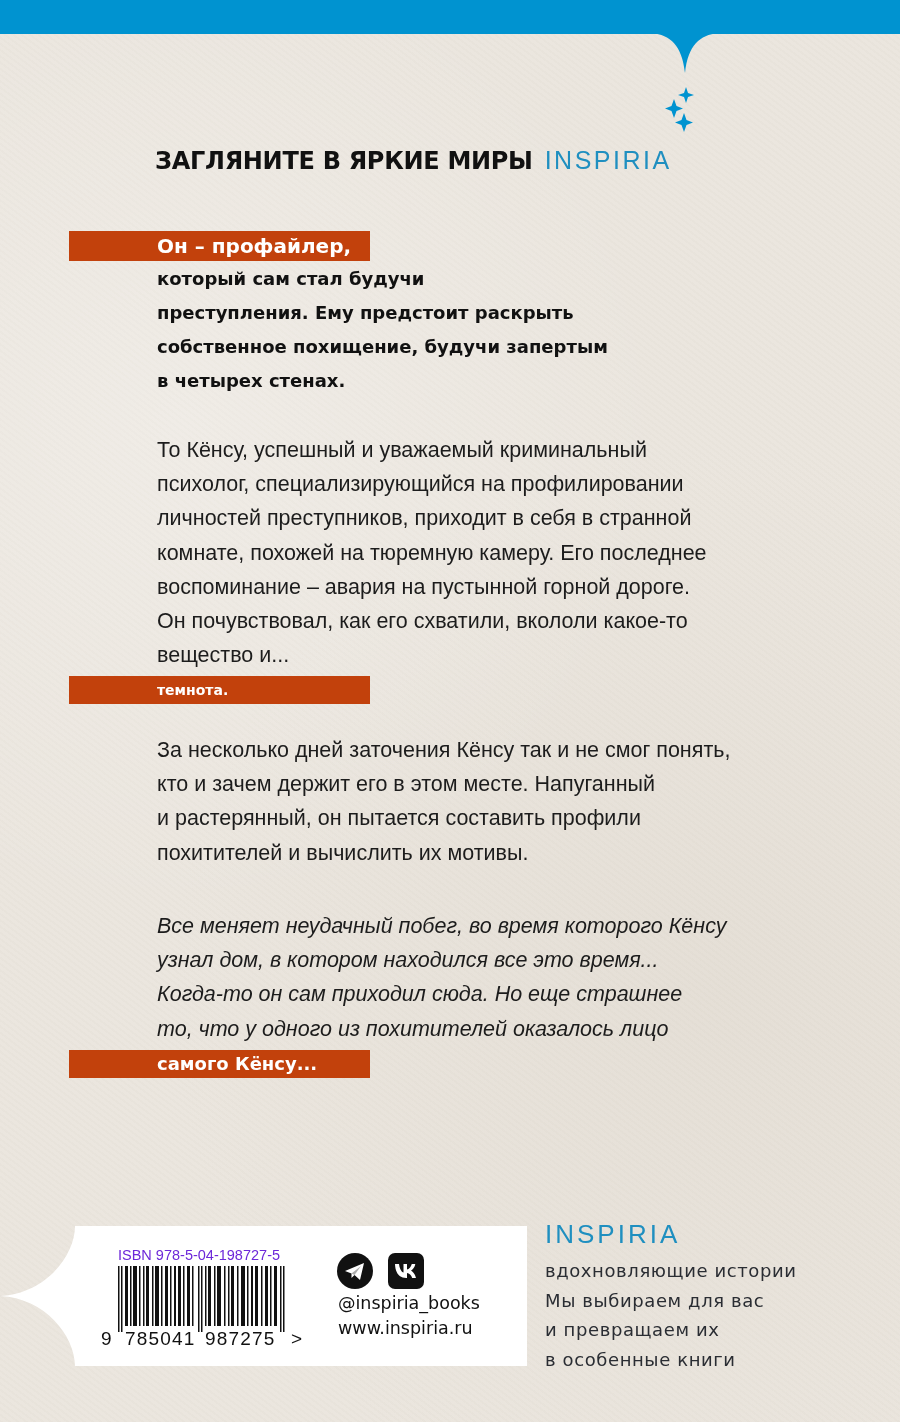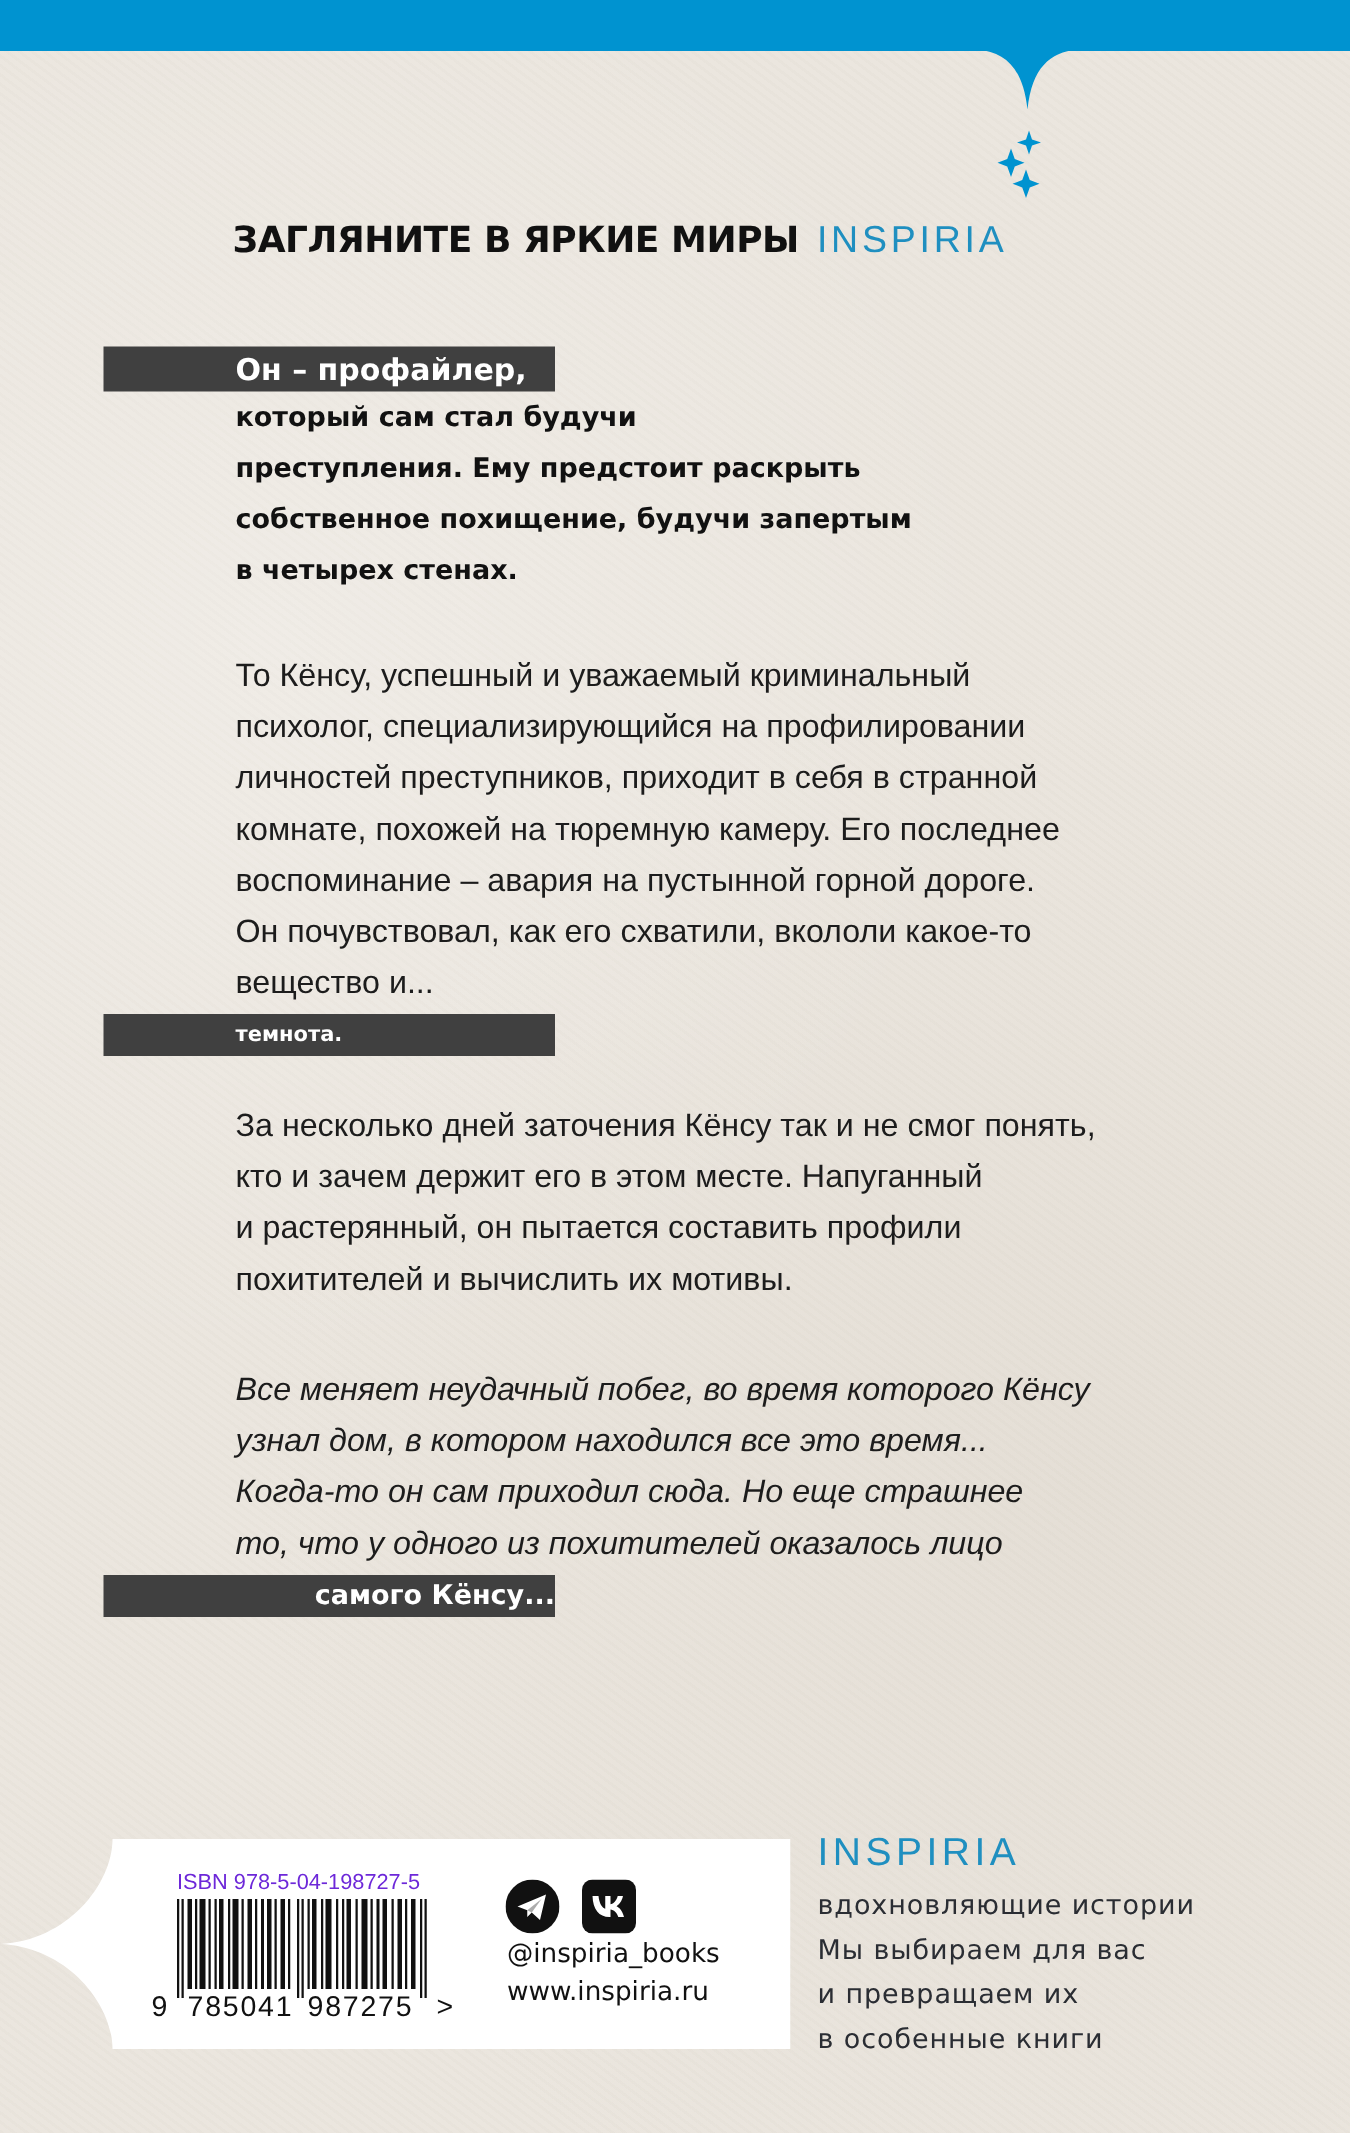--- a/index.html
+++ b/index.html
@@ -23,27 +23,27 @@
     position: absolute; left: 155px; top: 146px; white-space: nowrap;
     font-family: "DejaVu Sans", sans-serif; font-weight: bold; font-size: 24px;
     letter-spacing: -0.3px; color: #111;
   }
   .tagline .brand {
     font-family: "Liberation Sans", sans-serif; font-weight: normal; color: #1f8fc0;
     letter-spacing: 2.5px; margin-left: 12px; font-size: 25px;
   }
 
   .red-bar {
-    position: absolute; left: 69px; width: 301px; background: #404040;
+    position: absolute; left: 69px; width: 301px; background: #c2410c;
     color: #fff; font-family: "DejaVu Sans", sans-serif; font-weight: bold;
     box-sizing: border-box; padding-left: 88px; white-space: nowrap;
   }
   .red-1 { top: 231px; height: 30px; font-size: 20px; line-height: 30px; }
   .red-2 { top: 676px; height: 28px; font-size: 14px; line-height: 28px; }
-  .red-3 { top: 1050px; height: 28px; font-size: 18px; line-height: 28px; text-align: right; }
+  .red-3 { top: 1050px; height: 28px; font-size: 18px; line-height: 28px; }
 
   .lead {
     position: absolute; left: 157px; top: 262px; width: 560px;
     font-family: "DejaVu Sans", sans-serif; font-weight: bold; font-size: 18px;
     line-height: 34px; color: #111;
   }
   .lead div { white-space: nowrap; }
 
   .para {
     position: absolute; left: 157px; width: 680px;

